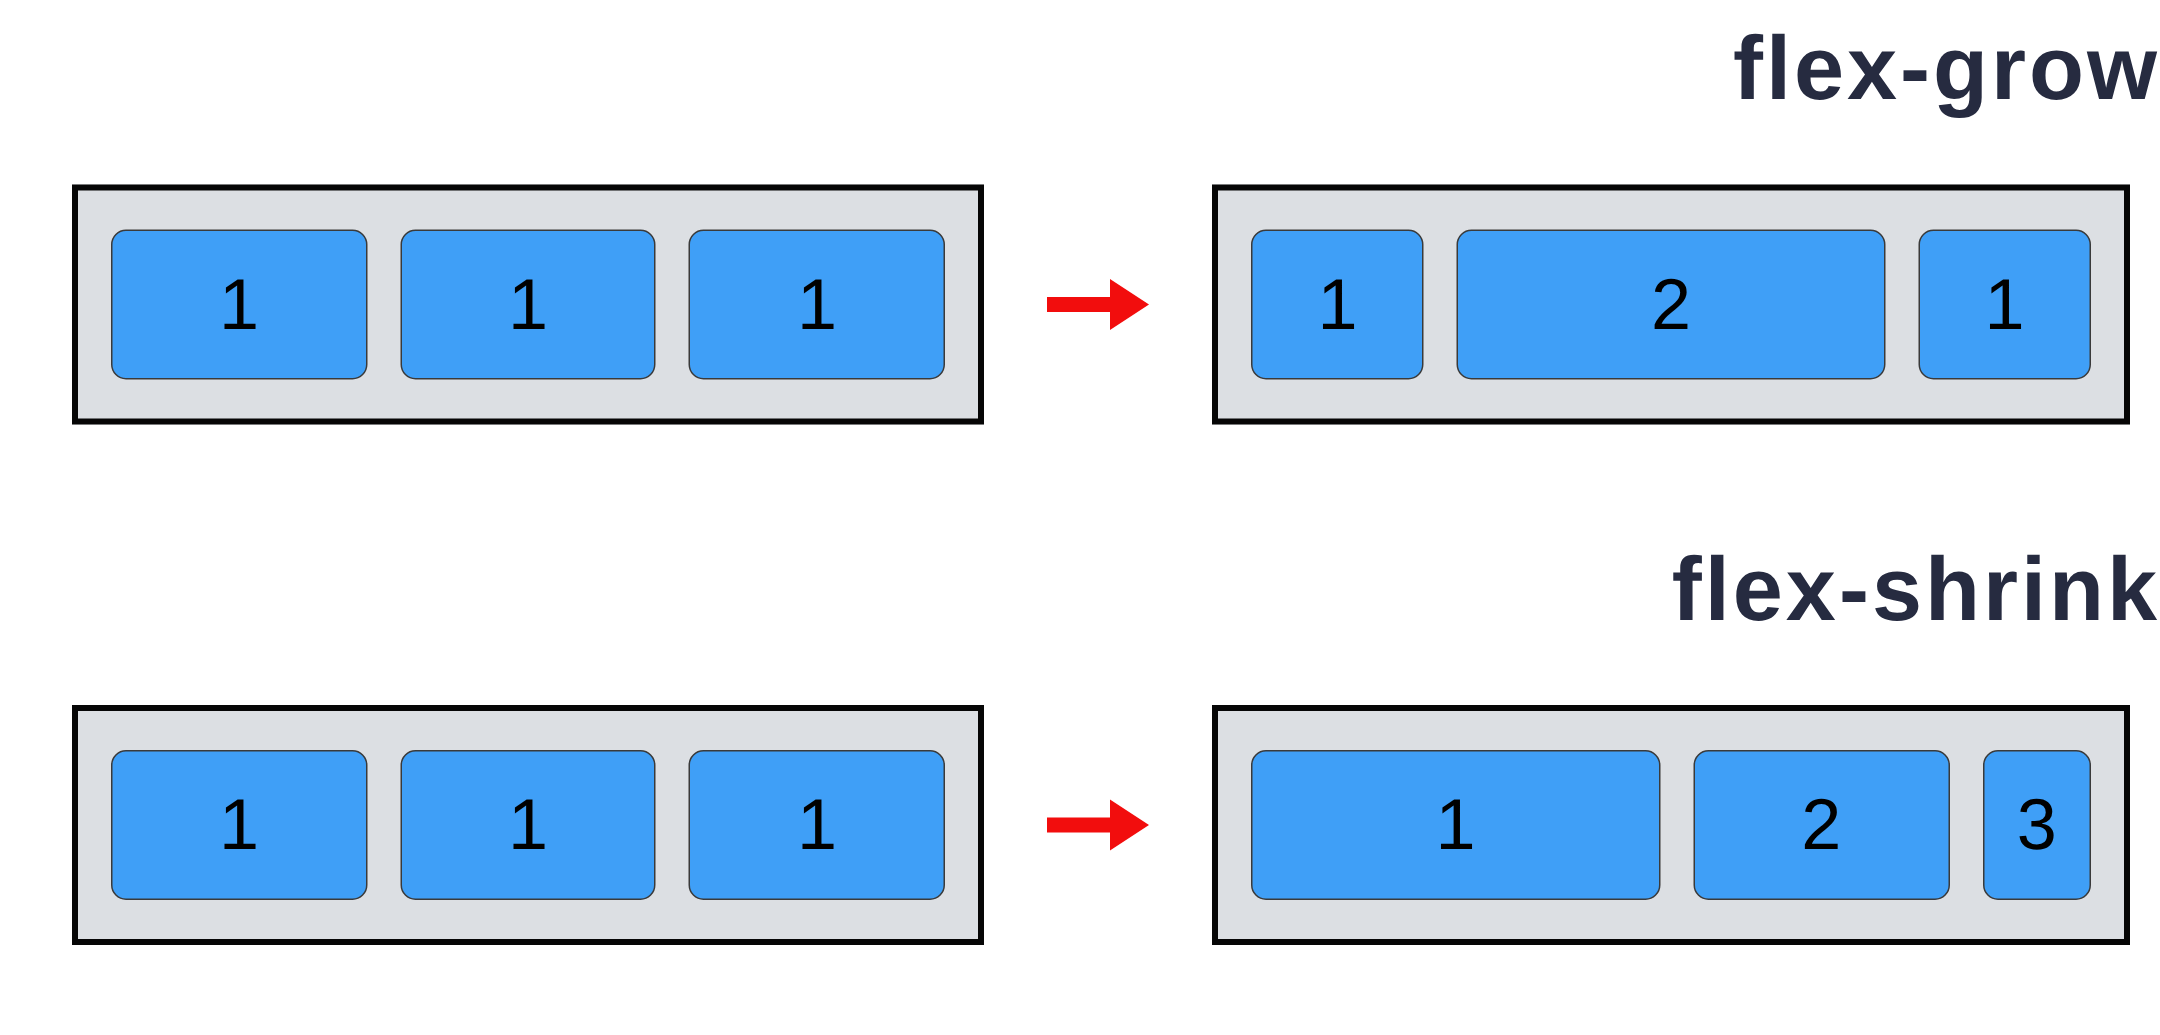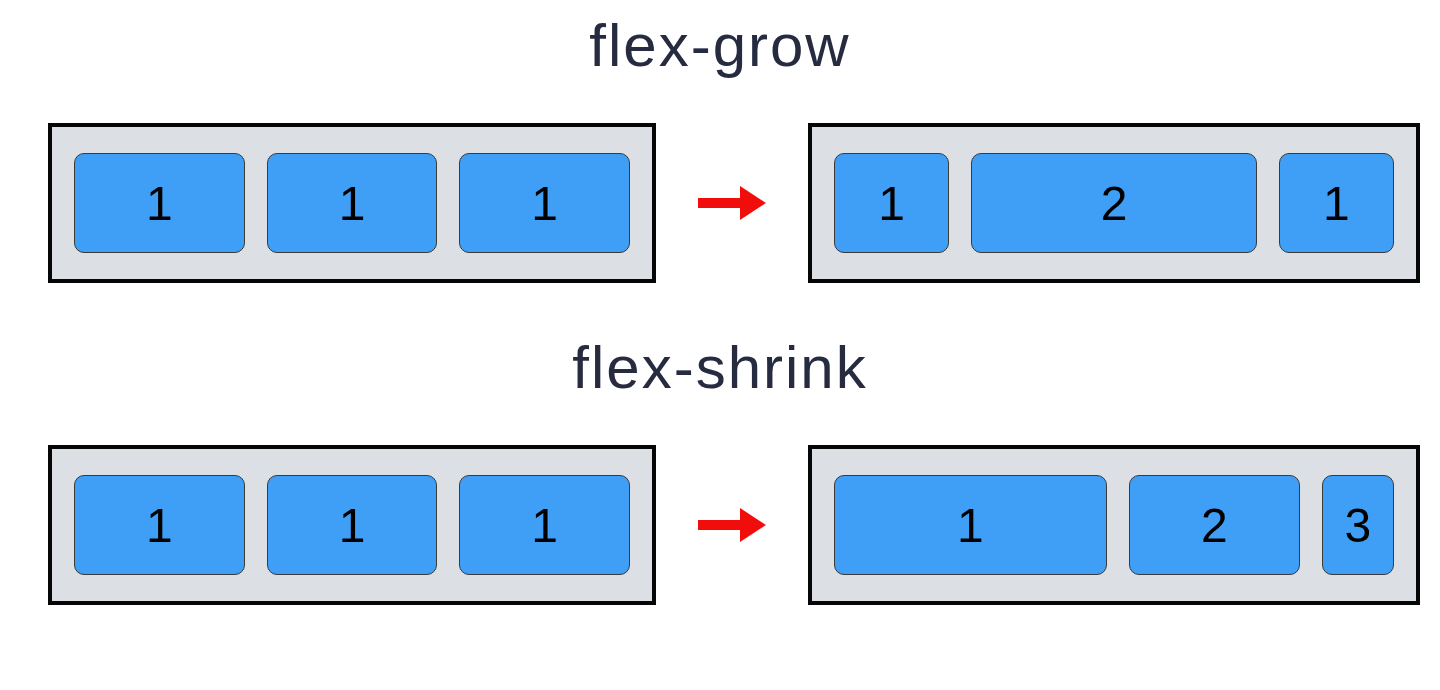--- a/index.html
+++ b/index.html
@@ -19,29 +19,29 @@
     background: var(--page_bg);
     font-family: "Liberation Sans", sans-serif;
     overflow: hidden;
   }
   .diagram {
     width: 1440px;
     height: 690px;
     position: relative;
   }
   .section-title {
-    text-align: center;
+    text-align: right;
     font-size: 60px;
-    font-weight: 400;
+    font-weight: 700;
     letter-spacing: 2px;
     color: var(--title);
     line-height: 1.25;
   }
   .title-grow   { padding-top: 8px; }
-  .title-shrink { margin-top: 47px; }
+  .title-shrink { margin-top: 72px; }
   .demo-row {
     margin: 40px 20px 0 48px;
     width: 1372px;
     display: flex;
     align-items: center;
   }
   .flex-container {
     height: 160px;
     background: var(--container_fill);
     border: 4px solid var(--container_border);

